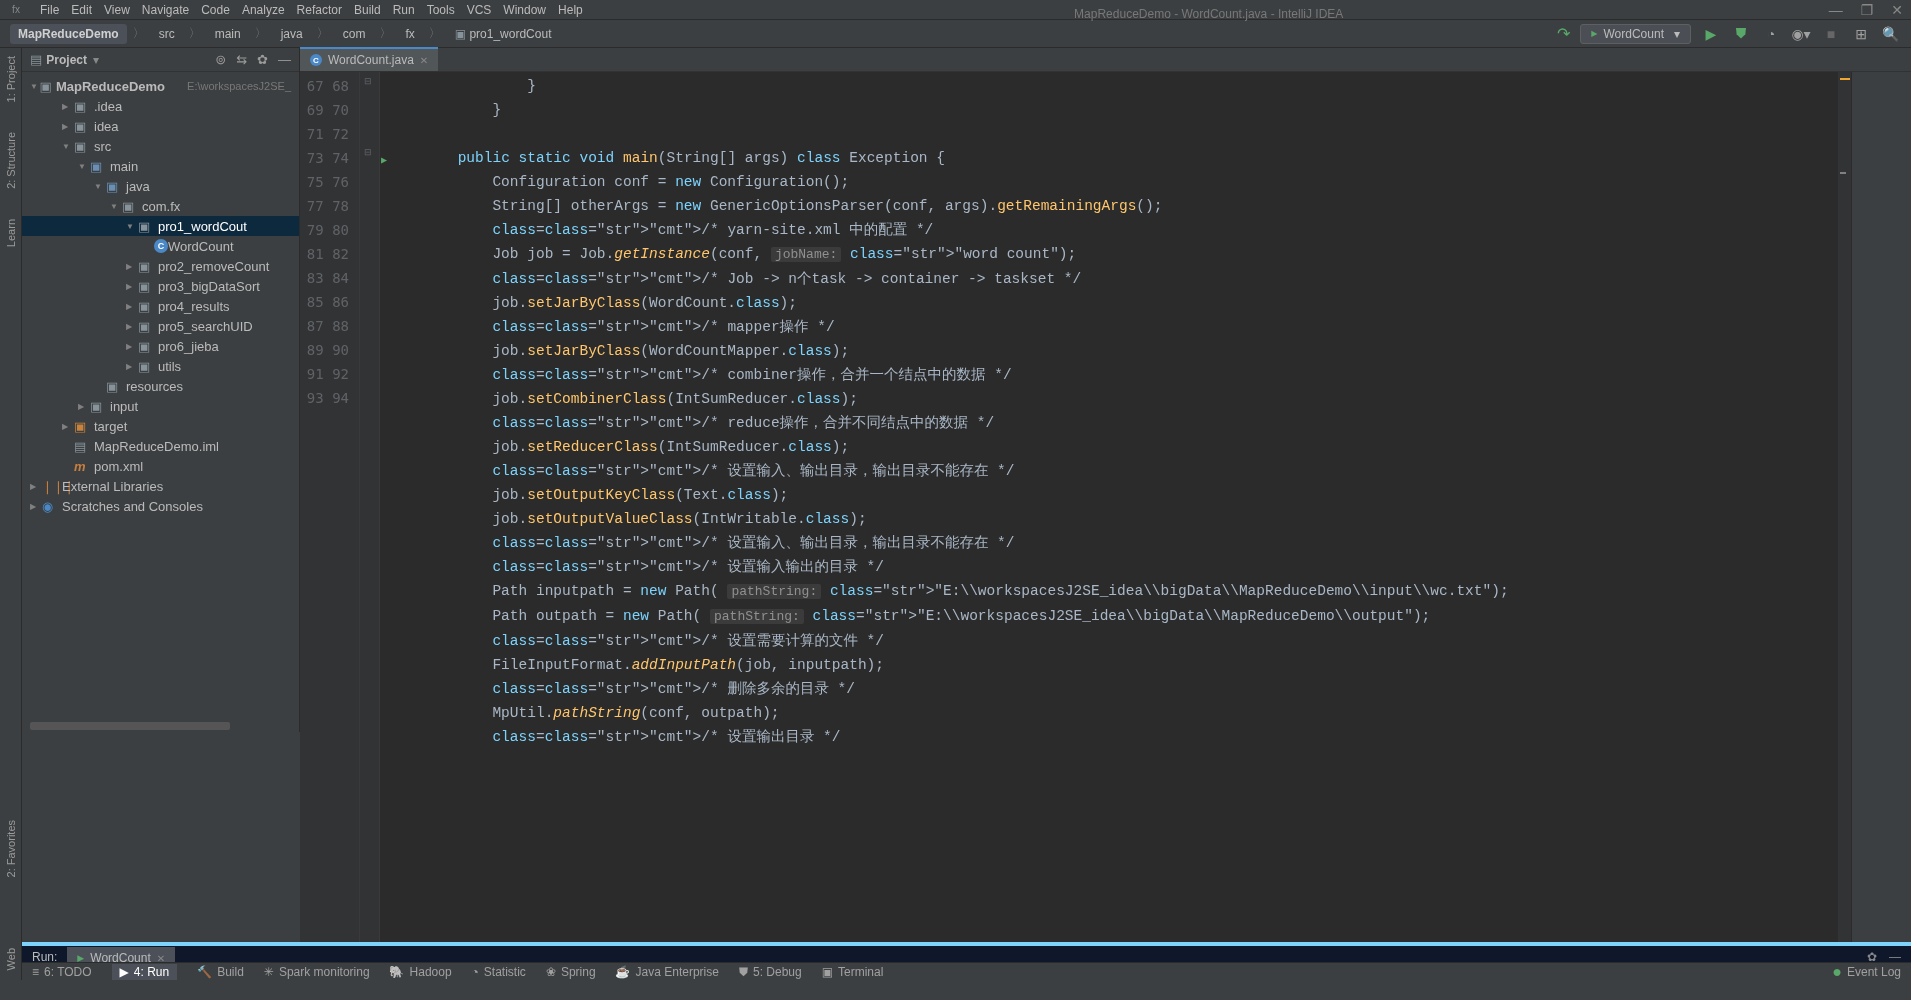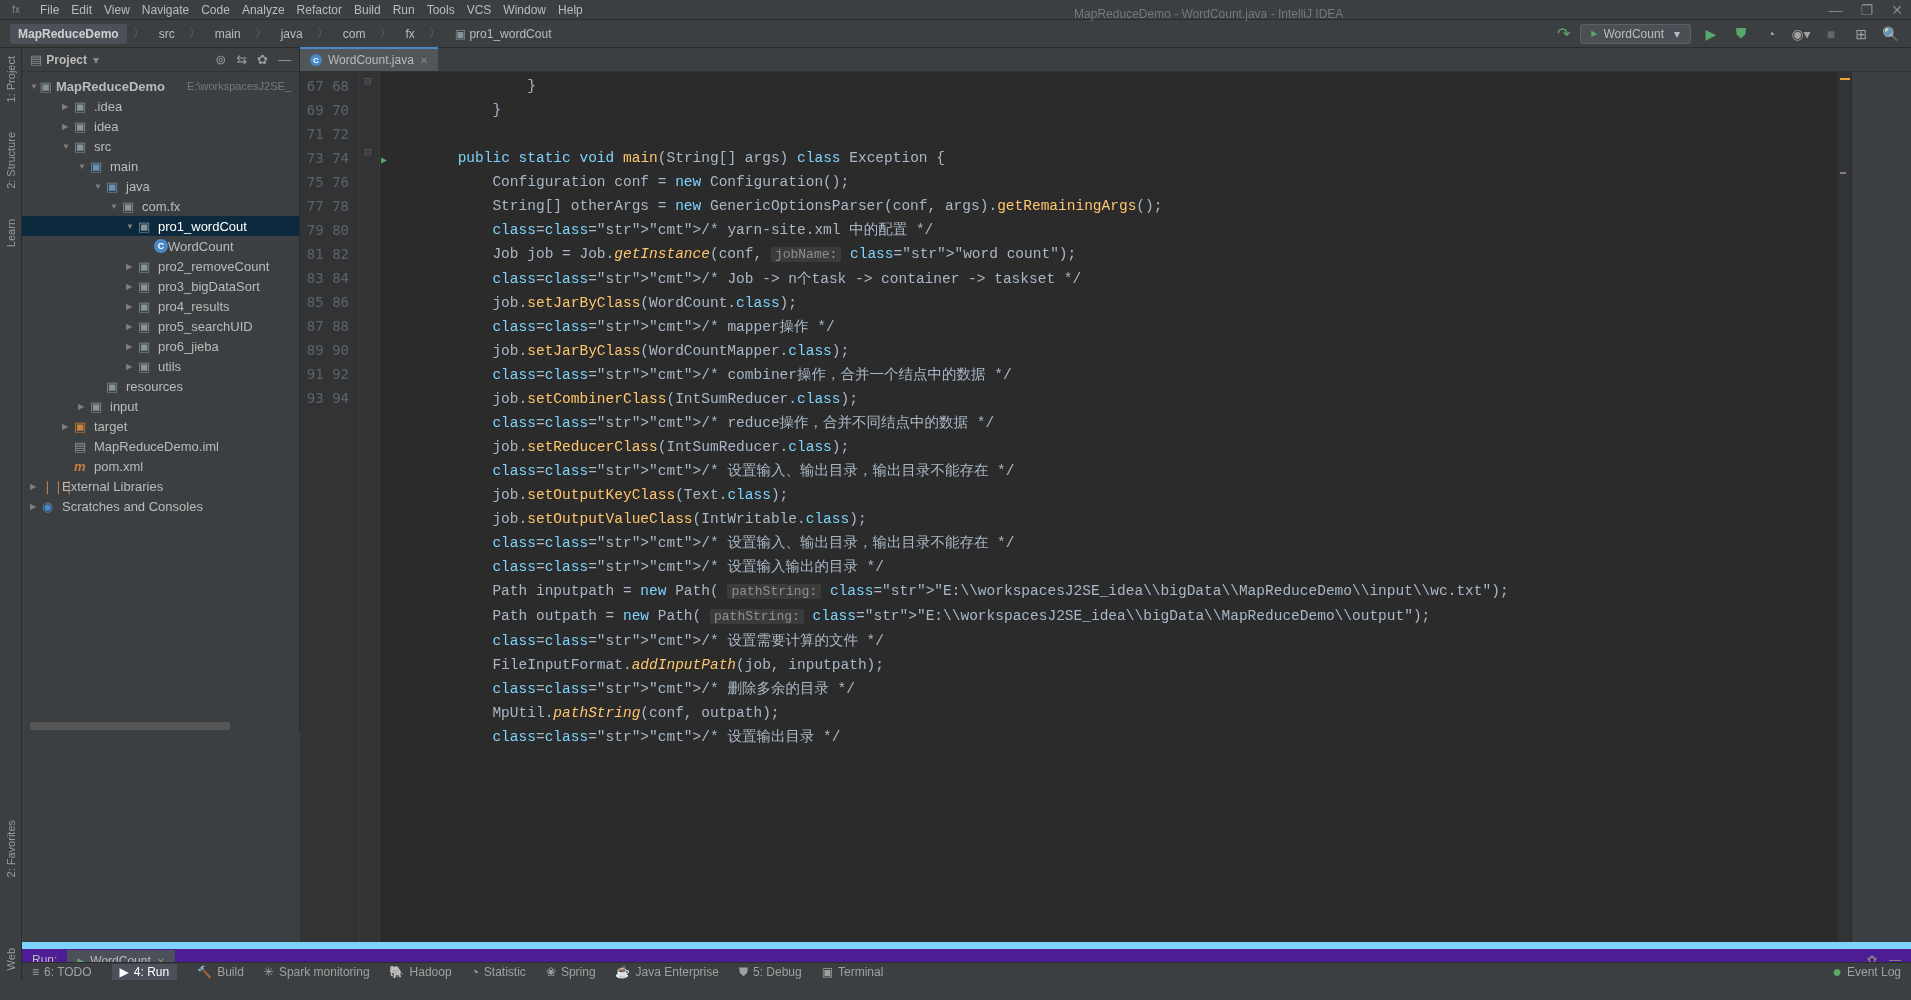--- a/index.html
+++ b/index.html
@@ -74,21 +74,21 @@
 .fn { color:#ffc66d; }
 .param { color:#909090; background:#3b3b3b; padding:0 4px; border-radius:2px; font-size:13px; }
 .italic-fn { color:#ffc66d; font-style:italic; }
 
 
 .minimap { width:14px; background:#313335; position:relative; border-left:1px solid #2b2b2b; }
 .mm-mark { position:absolute; left:2px; width:10px; height:2px; }
 .overview { width:60px; background:#3c3f41; border-left:1px solid #2b2b2b; }
 
 
-.run-panel { position:absolute; left:22px; right:0; bottom:20px; height:38px; background:#4c1d95; border-top:7px solid #7dd3fc; }
+.run-panel { position:absolute; left:22px; right:0; bottom:20px; height:38px; background:#0f172a; border-top:4px solid #7dd3fc; }
 .run-panel-header { height:22px; display:flex; align-items:center; padding:0 10px; font-size:12px; }
 .run-panel-header .tab { display:flex; align-items:center; gap:6px; padding:2px 10px; cursor:pointer; background:#4b5059; border-top:2px solid transparent; }
 .run-panel-header .play-ico { color:#59a869; font-size:9px; }
 .run-panel-header .right-tools { margin-left:auto; display:flex; gap:12px; color:#888; }
 
 
 .bottom-bar { position:absolute; left:22px; right:0; bottom:20px; height:18px; background:#3c3f41; border-top:1px solid #2b2b2b; display:flex; align-items:center; padding:0 10px; gap:20px; font-size:12px; }
 .bottom-bar .bt-item { display:flex; align-items:center; gap:5px; cursor:pointer; color:#a0a0a0; }
 .bottom-bar .bt-item.active { color:#fff; background:#4b5059; padding:1px 8px; }
 .bottom-bar .right { margin-left:auto; display:flex; gap:10px; }

